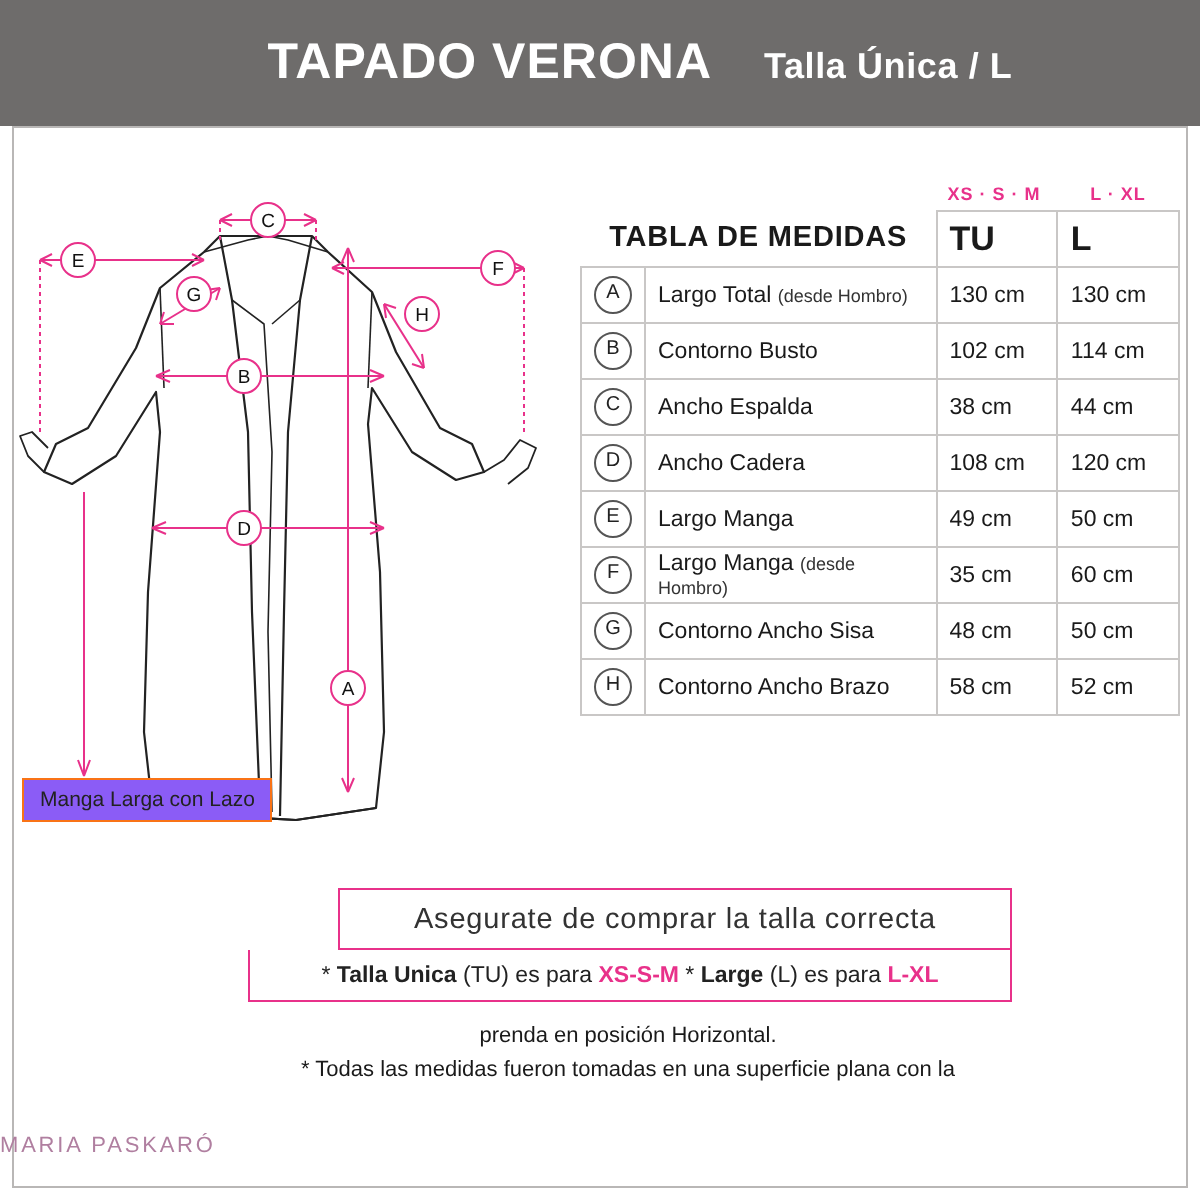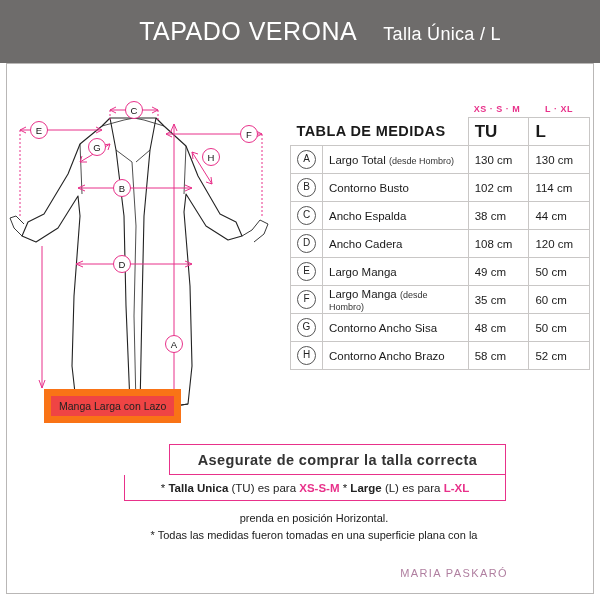--- a/index.html
+++ b/index.html
@@ -33,26 +33,26 @@
     box-sizing: border-box;
   }
   .header-inner {
     display: flex;
     align-items: baseline;
     gap: 26px;
     padding-left: 40px;
   }
   .title-main {
     font-size: 25px;
-    font-weight: normal;
+    font-weight: bold;
     letter-spacing: 0.5px;
   }
   .title-size {
     font-size: 18px;
-    font-weight: normal;
+    font-weight: bold;
     letter-spacing: 0.3px;
   }
   
   .frame {
     position: absolute;
     left: 6px;
     top: 63px;
     width: 588px;
     height: 531px;
     border: 1px solid #b9b7b6;
@@ -61,33 +61,33 @@
   
   .drawing {
     position: absolute;
     left: 6px;
     top: 66px;
     width: 282px;
     height: 360px;
   }
   .note-box {
     position: absolute;
-    left: 44px;
+    left: 11px;
     top: 389px;
-    border: 7px solid #f97316;
+    border: 1px solid #f97316;
     padding: 4px 8px;
     font-size: 10.5px;
     color: #222;
-    background: #ef4444;
+    background: #8b5cf6;
   }
   
   .table-wrap {
     position: absolute;
     left: 290px;
-    top: 104px;
+    top: 92px;
     width: 300px;
   }
   .sizehdr {
     display: flex;
     font-size: 9px;
     color: #e8318a;
     font-weight: bold;
     letter-spacing: 0.5px;
     margin-bottom: 3px;
   }
@@ -105,21 +105,21 @@
     height: 28px;
     padding: 0 6px;
     box-sizing: border-box;
   }
   td.th-label {
     border: none !important;
     font-size: 14.5px;
     font-weight: bold;
     letter-spacing: 0.4px;
     color: #1a1a1a;
-    text-align: left;
+    text-align: center;
     padding-left: 4px;
   }
   td.th-col {
     text-align: center;
     font-size: 17px;
     font-weight: bold;
   }
   td.letter {
     width: 26px;
     text-align: center;
@@ -147,21 +147,21 @@
     position: absolute;
     left: 124px;
     top: 444px;
     width: 382px;
     box-sizing: border-box;
   }
   .notice-title {
     border: 1px solid #e8318a;
     text-align: center;
     font-size: 14.5px;
-    font-weight: bold;
+    font-weight: normal;
     letter-spacing: 0.4px;
     color: #333;
     padding: 7px 0 6px;
     box-sizing: border-box;
     margin-left: 45px;
   }
   .notice-sub {
     border: 1px solid #e8318a;
     border-top: none;
     text-align: center;
@@ -180,21 +180,21 @@
     text-align: center;
     font-size: 11px;
     color: #1a1a1a;
     line-height: 17px;
   }
   .brand {
     position: absolute;
     left: 0;
     top: 567px;
     width: 508px;
-    text-align: right;
+    text-align: left;
     font-size: 11px;
     letter-spacing: 1.4px;
     color: #b07fa0;
   }
   .lbl {
     font-size: 9.5px;
     fill: #111;
   }
 </style>
 </head>

